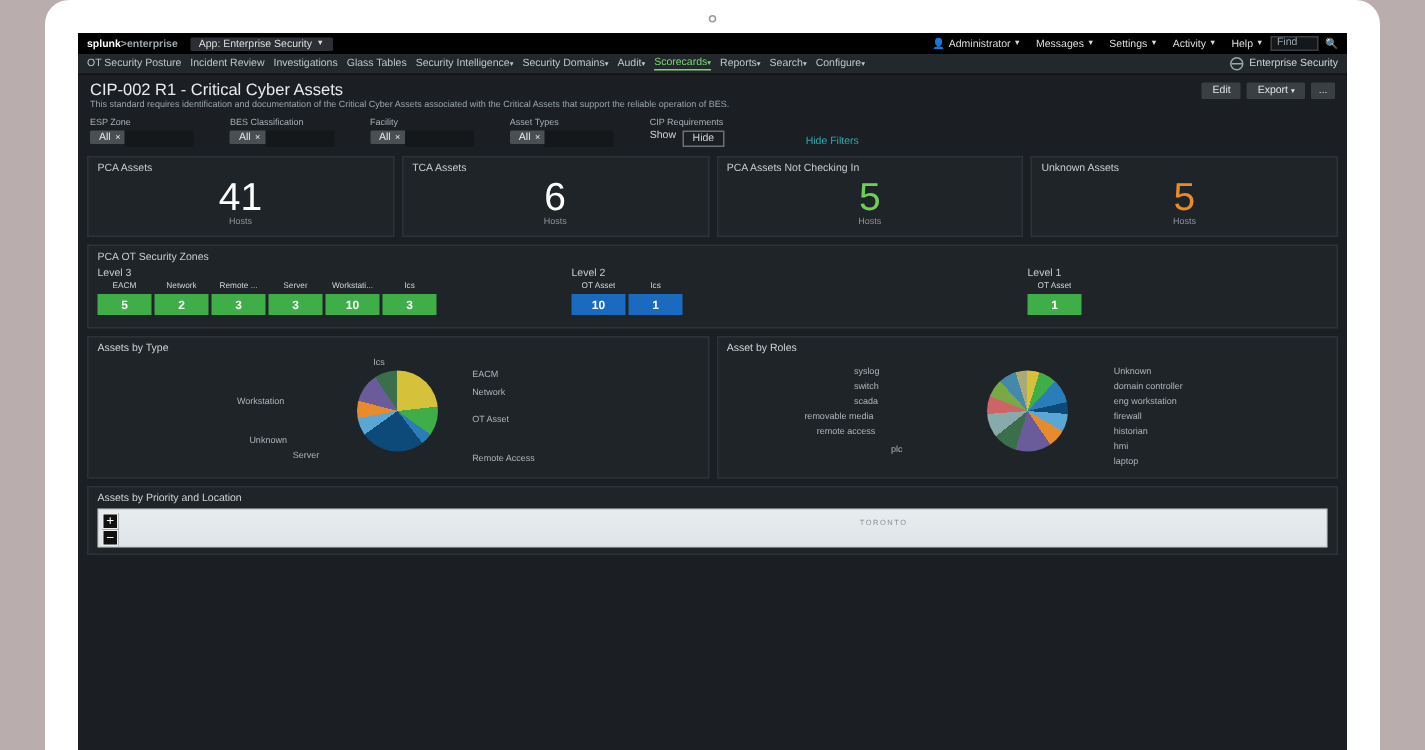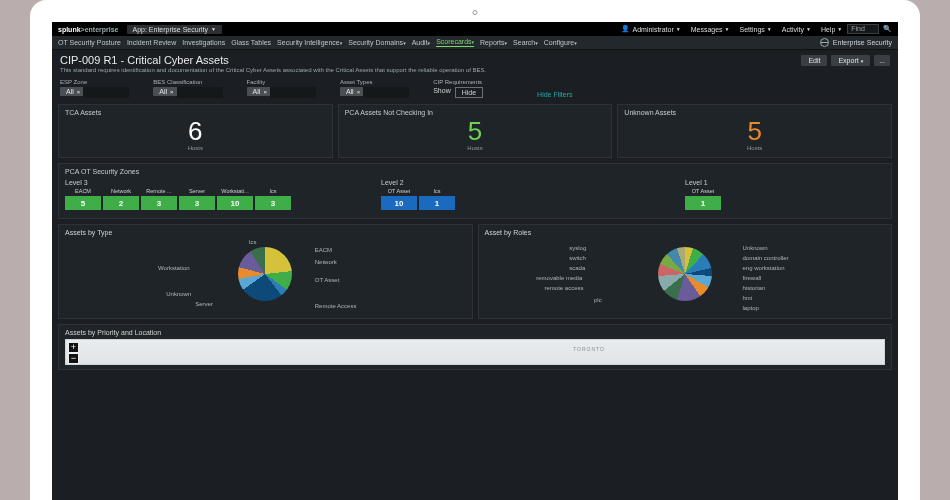--- a/index.html
+++ b/index.html
@@ -114,21 +114,21 @@
     <span class="mi"><span>Reports</span><span class="caret">▾</span></span>
     <span class="mi"><span>Search</span><span class="caret">▾</span></span>
     <span class="mi"><span>Configure</span><span class="caret">▾</span></span>
     <span class="es-tag">
           <span class="globe"></span>
           <span>Enterprise Security</span>
         </span>
   </div>
 
   <div class="titlebar">
-    <span class="title">CIP-009 R1 - Critical Cyber Assets</span>
+    <span class="title">CIP-002 R1 - Critical Cyber Assets</span>
     <span class="spacer" style="flex:1"></span>
     <span class="tbtn">Edit</span>
     <span class="tbtn"><span>Export</span> <span class="caret">▾</span></span>
     <span class="tbtn sq">...</span>
   </div>
   <div class="subtitle">This standard requires identification and documentation of the Critical Cyber Assets associated with the Critical Assets that support the reliable operation of BES.</div>
 
   <div class="filters">
     <div class="fcol">
           <span class="flabel">ESP Zone</span>
@@ -162,20 +162,25 @@
           <span class="flabel">CIP Requirements</span>
       <span class="showhide">
             <span>Show</span>
             <span class="hidebox">Hide</span>
           </span>
         </div>
     <span class="hidefilt">Hide Filters</span>
   </div>
 
   <div class="cards">
+    <div class="card">
+      <div class="ct">PCA Assets</div>
+      <div class="bignum white">41</div>
+      <div class="csub">Hosts</div>
+    </div>
     <div class="card">
       <div class="ct">TCA Assets</div>
       <div class="bignum white">6</div>
       <div class="csub">Hosts</div>
     </div>
     <div class="card">
       <div class="ct">PCA Assets Not Checking In</div>
       <div class="bignum green">5</div>
       <div class="csub">Hosts</div>
     </div>

